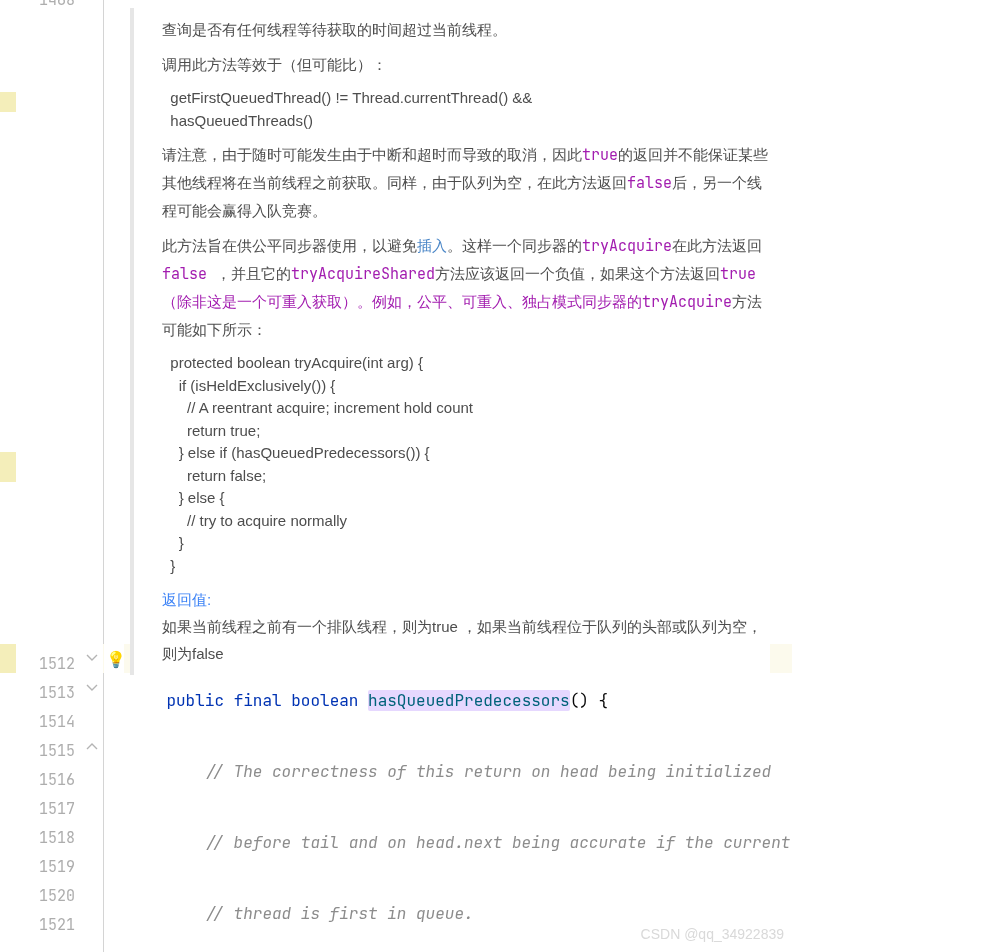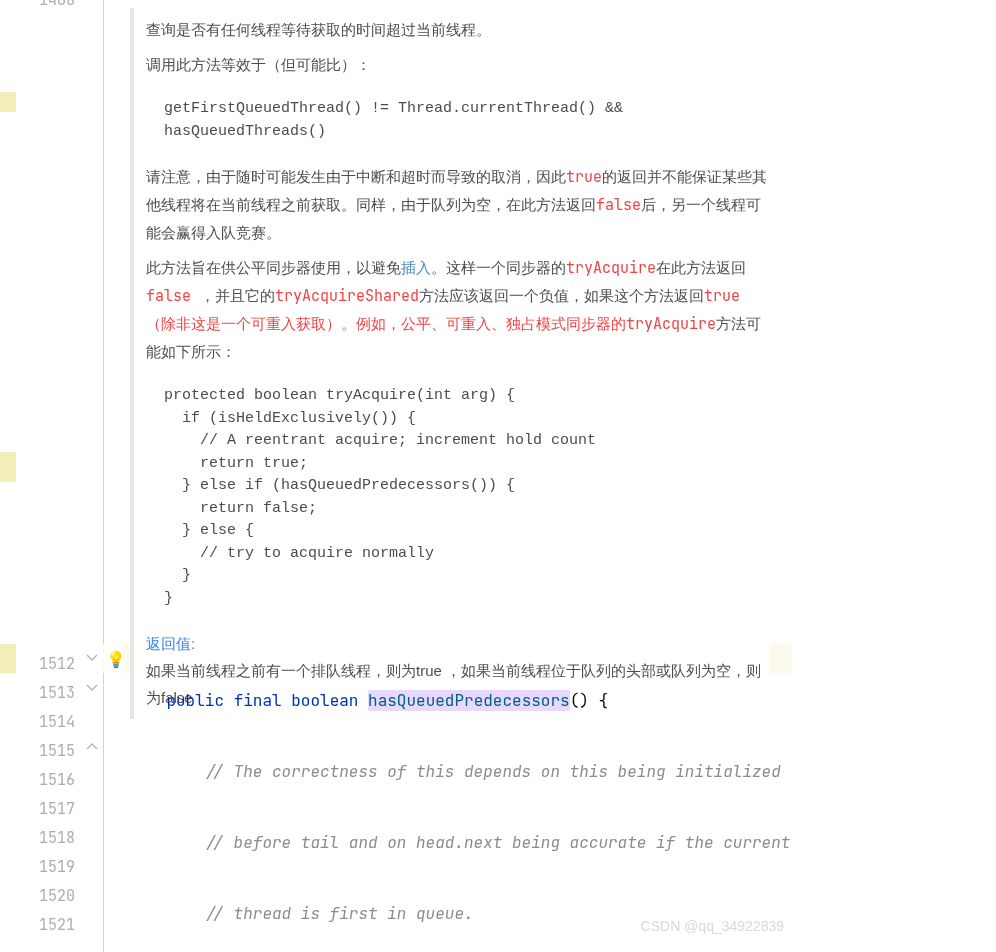--- a/index.html
+++ b/index.html
@@ -9,36 +9,36 @@
   .gutter{width:66px;background:#fff;color:#adadad;text-align:right;padding-right:0;user-select:none;font-size:15px;}
   .gutter .ln{height:29px;line-height:29px;padding-right:8px;}
   .gutter-top{height:638px;}
   .fold-col{width:20px;background:#fff;position:relative;border-right:0;}
   .fold-mark{position:absolute;left:2px;width:14px;height:14px;color:#b4b4b4;}
   .fold-mark svg{width:14px;height:14px;display:block;}
   .divider{width:1px;background:#d4d4d4;margin-right:0;}
   .annot-col{width:20px;background:#fff;position:relative;}
   .bulb{position:absolute;top:649px;left:2px;color:#edb200;font-size:16px;}
   .editor{flex:1;position:relative;background:#fff;}
-  .doc{position:absolute;left:6px;right:22px;top:0;border-left:4px solid #e6e6e6;padding-left:12px;background:#fff;font-family:"Microsoft YaHei",-apple-system,sans-serif;color:#4d4d4d;font-size:15px;line-height:1.8;}
+  .doc{position:absolute;left:6px;right:22px;top:0;border-left:4px solid #e6e6e6;padding-left:28px;background:#fff;font-family:"Microsoft YaHei",-apple-system,sans-serif;color:#4d4d4d;font-size:15px;line-height:1.8;}
   .doc .para{margin:8px 0;}
   .doc .label{color:#3b82f6;display:inline-block;width:64px;}
-  .doc .mono{font-family:"JetBrains Mono","Consolas",monospace;color:#ef4444;}
-  .doc pre{font-family:Liberation Mono, monospace;color:#4d4d4d;margin:20px 0;white-space:pre;font-size:15px;line-height:1.5;}
+  .doc .mono{font-family:"JetBrains Mono","Consolas",monospace;color:#a21caf;}
+  .doc pre{font-family:Liberation Sans, sans-serif;color:#4d4d4d;margin:9px 0;white-space:pre;font-size:15px;line-height:1.5;}
   .doc a{color:#4a86c7;text-decoration:none;}
   .hl-line{position:absolute;left:0;right:0;height:29px;background:#fcfaed;}
   .code{position:absolute;left:4px;top:644px;font-family:"JetBrains Mono","Consolas",monospace;font-size:16px;line-height:29px;white-space:pre;}
   .code .row{height:29px;margin-top:13px;}
   .kw{color:#0033b3;}
   .ident{color:#000;}
   .field{color:#871094;}
   .comment{color:#8c8c8c;font-style:italic;}
   .method{color:#00627A;}
   .caret-bg{background:#e6d8ff;border-radius:2px;}
-  .watermark{position:absolute;right:8px;bottom:18px;color:#d9d9d9;font-family:sans-serif;font-size:14px;z-index:10;}
+  .watermark{position:absolute;right:8px;bottom:10px;color:#d9d9d9;font-family:sans-serif;font-size:14px;z-index:10;}
   .gutter-hl{position:absolute;left:16px;width:102px;height:29px;background:#fcfaed;top:644px;z-index:0;}
 </style>
 </head>
 <body>
 
 <div class="root">
   <div class="gutter-hl"></div>
 
   <div class="left-strip">
     <div class="yl" style="top:92px;height:20px"></div>
@@ -110,21 +110,21 @@
     }
   }</pre>
       <div class="para">
         <span class="label">返回值:</span>
         <span style="display:inline-block;vertical-align:top;max-width:720px;">如果当前线程之前有一个排队线程，则为true ，如果当前线程位于队列的头部或队列为空，则为false</span>
       </div>
     </div>
 
     <div class="code">
 <div class="row">    <span class="kw">public</span> <span class="kw">final</span> <span class="kw">boolean</span> <span class="method caret-bg">hasQueuedPredecessors</span><span>() {</span></div>
-<div class="row">        <span class="comment">// The correctness of this depends on this being initialized</span></div>
+<div class="row">        <span class="comment">// The correctness of this return on head being initialized</span></div>
 <div class="row">        <span class="comment">// before tail and on head.next being accurate if the current</span></div>
 <div class="row">        <span class="comment">// thread is first in queue.</span></div>
 
 
 
 
 
     </div>
 
   </div>

